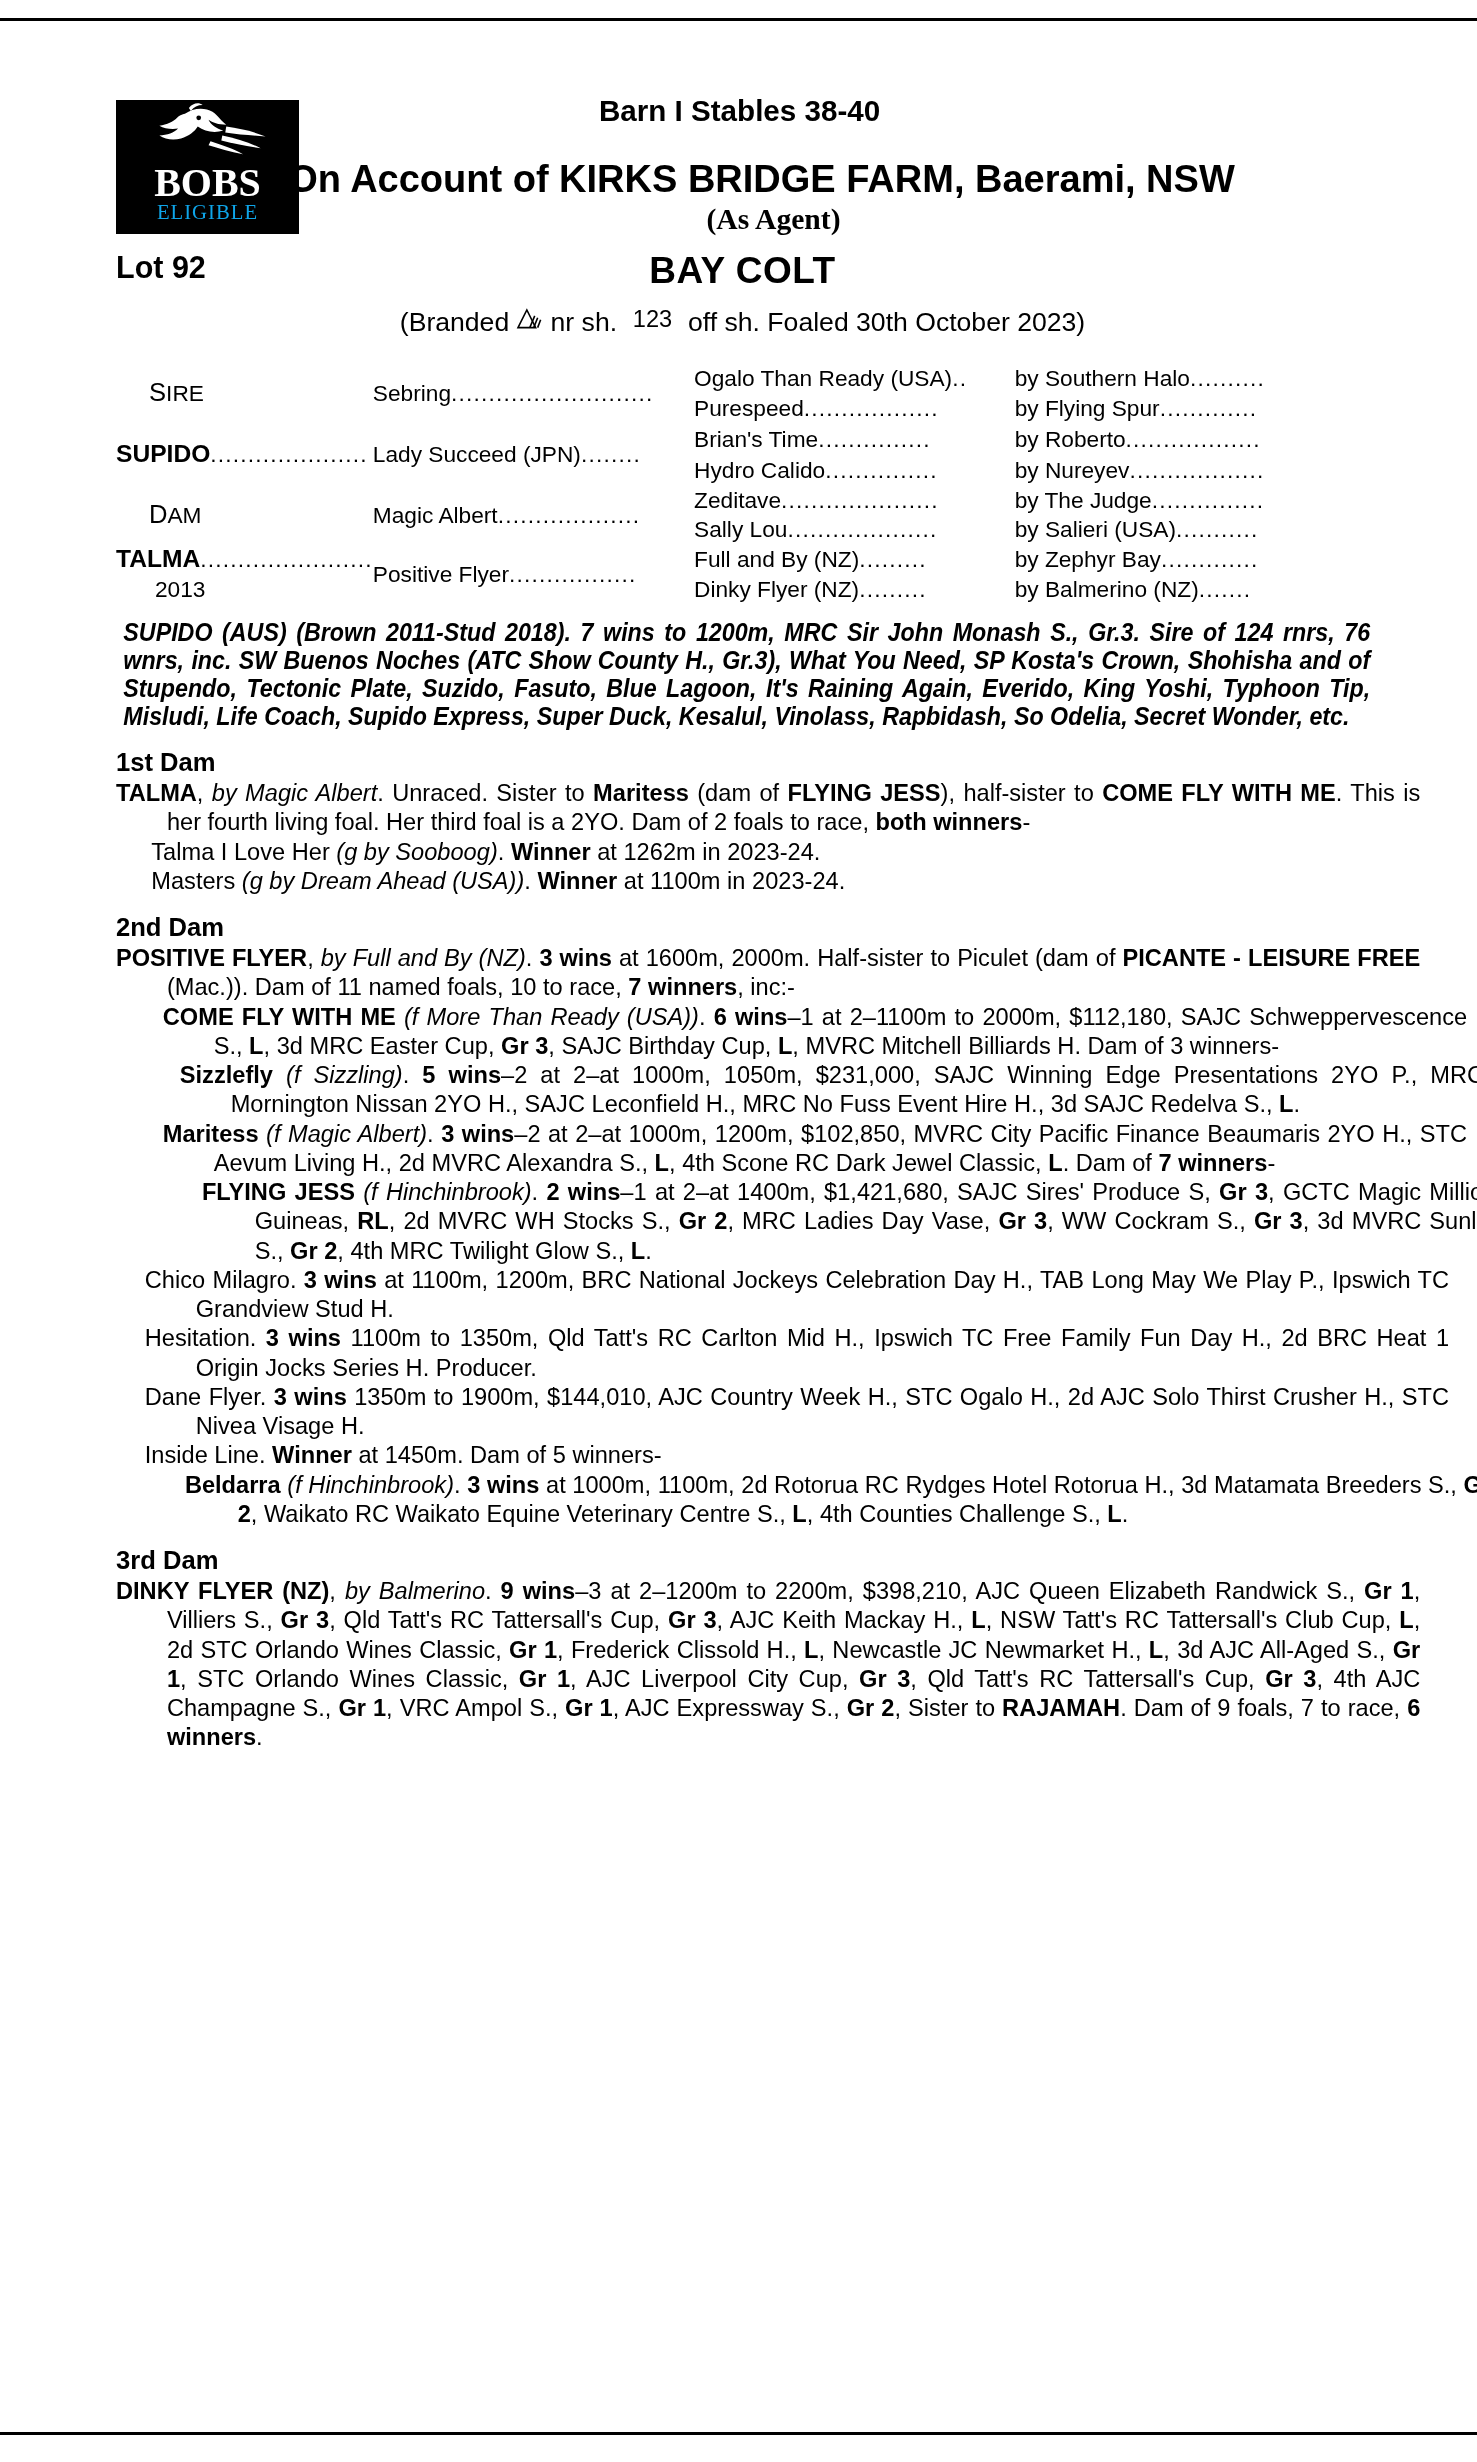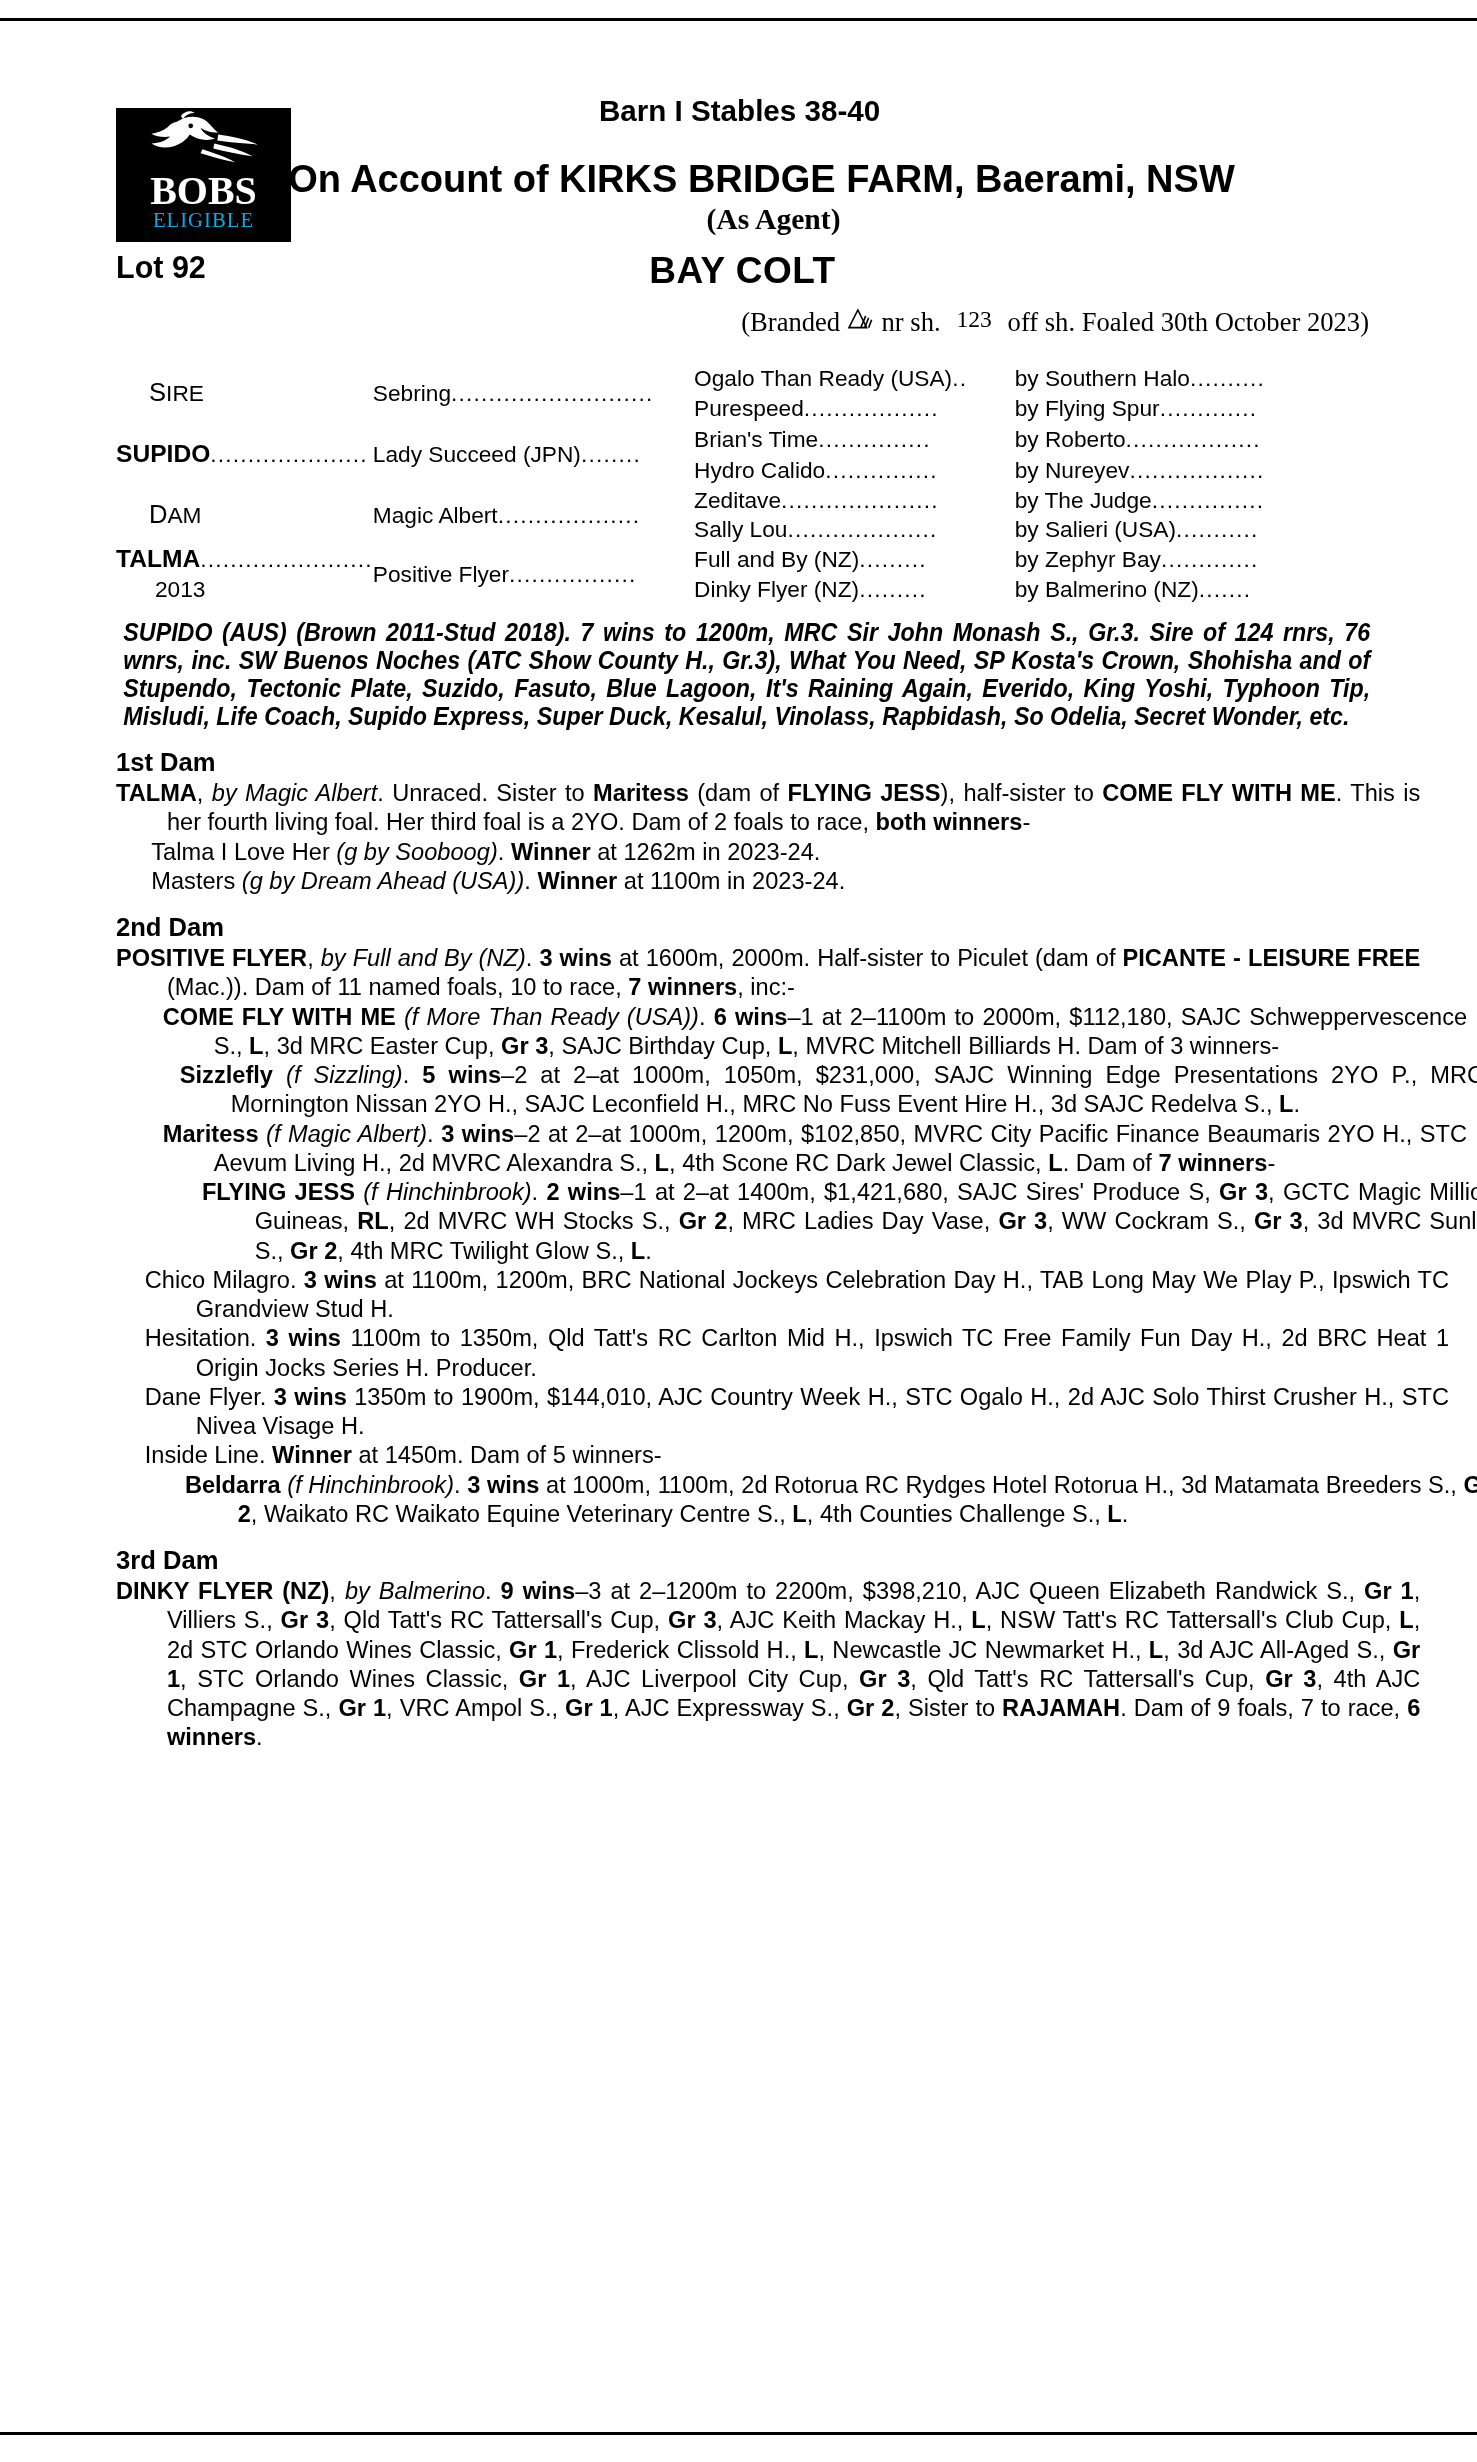--- a/index.html
+++ b/index.html
@@ -36,25 +36,26 @@
   }
 
   
   .header {
     position: relative;
     min-height: 146px;
   }
   .bobs-logo {
     position: absolute;
     left: 0;
-    top: 14px;
+    top: 6px;
     width: 175px;
     height: 134px;
     background: #000;
     overflow: hidden;
+    padding-left: 8px;
   }
   .bobs-logo svg { display: block; }
   .bobs-word {
     position: absolute;
     left: 0; right: 0;
     top: 63px;
     text-align: center;
     color: #fff;
     font-family: "Liberation Serif", serif;
     font-weight: bold;
@@ -111,26 +112,25 @@
     font-weight: bold;
     font-size: 30.5px;
   }
   .sex-title {
     text-align: center;
     font-weight: bold;
     font-size: 37px;
     letter-spacing: 0.5px;
   }
   .brandline {
-    text-align: right;
+    text-align: center;
     font-size: 26.6px;
     margin-top: 9.9px;
     height: 43px;
     position: relative;
-    font-family: Liberation Serif, serif;
   }
   .brandline .inner {
     display: inline-flex;
     align-items: center;
     gap: 5.9px;
   }
   .brand-glyph { display: inline-block; vertical-align: -2px; }
   .frac {
     display: inline-flex;
     flex-direction: row;

